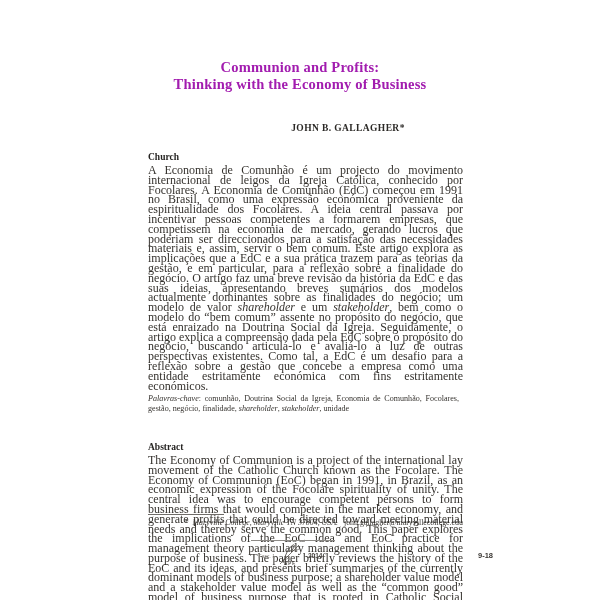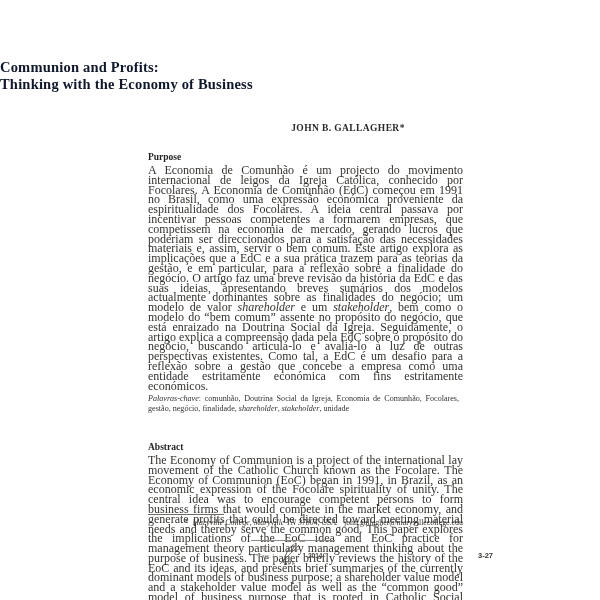--- a/index.html
+++ b/index.html
@@ -16,25 +16,25 @@
     color: #33302c;
     overflow: hidden;
   }
 
   
   .title-block {
     position: absolute;
     top: 59px;
     left: 0;
     width: 600px;
-    text-align: left;
+    text-align: center;
     font-weight: bold;
     font-size: 14.5px;
     line-height: 16.5px;
-    color: #0f172a;
+    color: #a21caf;
     letter-spacing: 0.2px;
   }
   .author {
     position: absolute;
     top: 123px;
     left: 0;
     width: 600px;
     text-align: center;
     font-weight: bold;
     font-size: 9.5px;
@@ -162,21 +162,21 @@
 
   <div class="title-block">
     <div>Communion and Profits:</div>
     <div>Thinking with the Economy of Business</div>
   </div>
 
   <div class="author">JOHN B. GALLAGHER*</div>
 
   <div class="content">
 
-    <h2 class="sec-heading">Purpose</h2>
+    <h2 class="sec-heading">Church</h2>
     <p class="body-par"><span>A Economia de Comunhão é um projecto do movimento internacional de leigos da Igreja Católica, conhecido por Focolares. A Economia de Comunhão (EdC) começou em 1991 no Brasil, como uma expressão económica proveniente da espiritualidade dos Focolares. A ideia central passava por incentivar pessoas competentes a formarem empresas, que competissem na economia de mercado, gerando lucros que poderiam ser direccionados para a satisfação das necessidades materiais e, assim, servir o bem comum. Este artigo explora as implicações que a EdC e a sua prática trazem para as teorias da gestão, e em particular, para a reflexão sobre a finalidade do negócio. O artigo faz uma breve revisão da história da EdC e das suas ideias, apresentando breves sumários dos modelos actualmente dominantes sobre as finalidades do negócio; um modelo de valor </span><i>shareholder</i><span> e um </span><i>stakeholder</i><span>, bem como o modelo do “bem comum” assente no propósito do negócio, que está enraizado na Doutrina Social da Igreja. Seguidamente, o artigo explica a compreensão dada pela EdC sobre o propósito do negócio, buscando articulá-lo e avaliá-lo à luz de outras perspectivas existentes. Como tal, a EdC é um desafio para a reflexão sobre a gestão que concebe a empresa como uma entidade estritamente económica com fins estritamente económicos.</span></p>
     <p class="kw-par"><i>Palavras-chave</i><span>: comunhão, Doutrina Social da Igreja, Economia de Comunhão, Focolares, gestão, negócio, finalidade, </span><i>shareholder</i><span>, </span><i>stakeholder</i><span>, unidade</span></p>
 
     <h2 class="sec-heading abstract">Abstract</h2>
     <p class="body-par"><span>The Economy of Communion is a project of the international lay movement of the Catholic Church known as the Focolare. The Economy of Communion (EoC) began in 1991, in Brazil, as an economic expression of the Focolare spirituality of unity. The central idea was to encourage competent persons to form business firms that would compete in the market economy, and generate profits that could be directed toward meeting material needs and thereby serve the common good. This paper explores the implications of the EoC idea and EoC practice for management theory particularly management thinking about the purpose of business. The paper briefly reviews the history of the EoC and its ideas, and presents brief summaries of the currently dominant models of business purpose; a shareholder value model and a stakeholder value model as well as the “common good” model of business purpose that is rooted in Catholic Social Teaching. The paper then explicates the EoC understanding of the purpose of business, seeking to articulate and evaluate it in light of other extant perspectives. As such, the EoC presents a challenge to management thinking that conceives of the business firm as a strictly economic entity with strictly economic ends.</span></p>
 
   </div>
 
   <div class="footnote-block">
     <div class="footnote-rule"></div>
@@ -196,15 +196,15 @@
           <path d="M8 9 C13 6, 19 9, 22 5" stroke="#57534e" stroke-width="0.7" fill="none"></path>
           <path d="M4 17 C8 17, 11 15, 12 13" stroke="#57534e" stroke-width="0.6" fill="none"></path>
         </svg>
       </span>
       <div class="logo-text">RPF</div>
     </div>
     <div class="year">2014</div>
   </div>
 
   <div class="pages-divider"></div>
-  <div class="pages">3-27</div>
+  <div class="pages">9-18</div>
 
 </div>
 
 </body></html>

